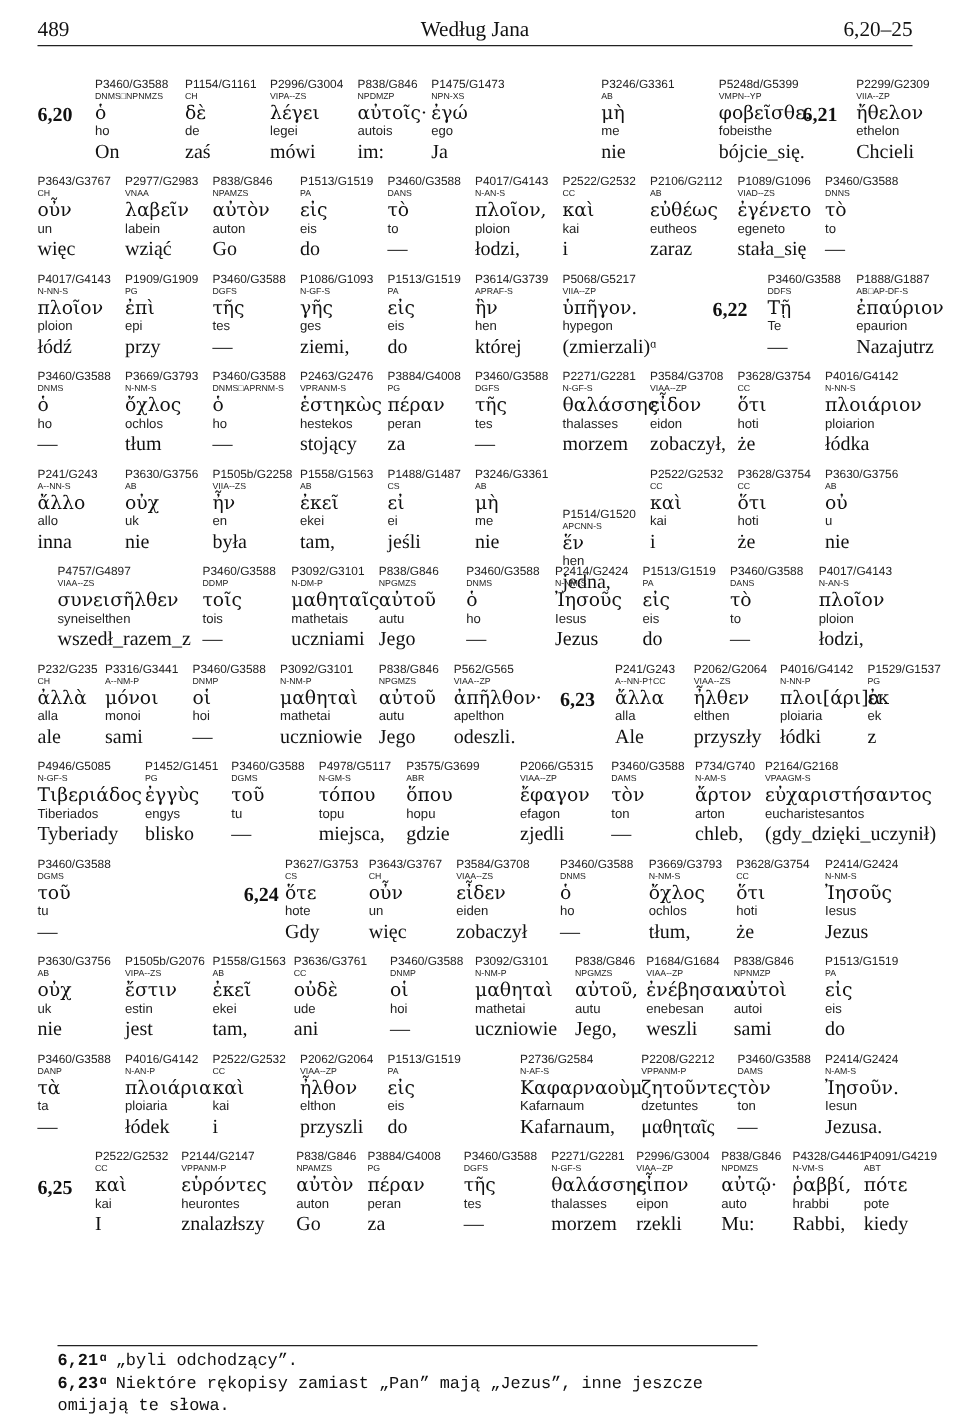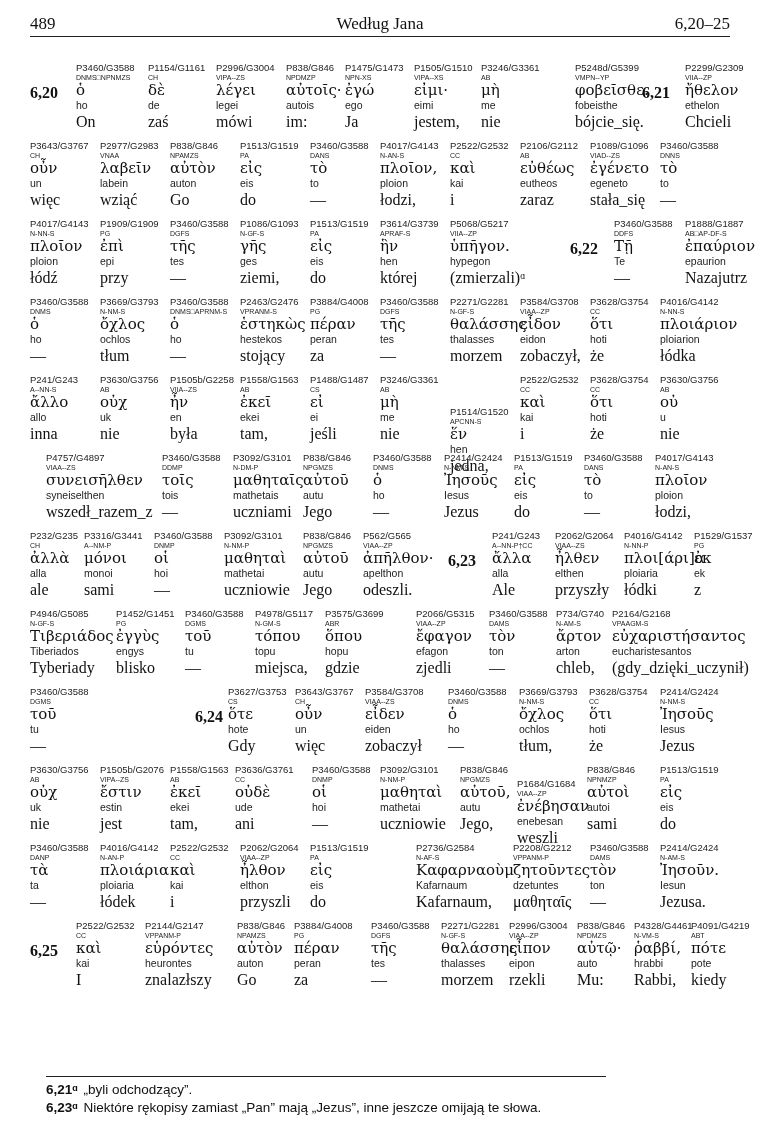--- a/index.html
+++ b/index.html
@@ -10,21 +10,21 @@
   .header .ref { position: absolute; right: 0; top: 2px; }
   .rows { position: absolute; left: 30px; top: 62px; width: 715px; }
   .row { position: relative; height: 78px; }
   .cell { position: absolute; top: 0; white-space: nowrap; }
   .code { font-family: "Liberation Sans", sans-serif; font-size: 9.5px; line-height: 11px; color: #222; }
   .morph { font-family: "Liberation Sans", sans-serif; font-size: 7px; line-height: 9px; color: #222; }
   .greek { font-family: "DejaVu Serif", serif; font-size: 15px; line-height: 17px; }
   .translit { font-family: "Liberation Sans", sans-serif; font-size: 10.5px; line-height: 13px; color: #222; }
   .polish { font-family: "Liberation Serif", serif; font-size: 16px; line-height: 19px; }
   .vnum { position: absolute; top: 22px; font-family: "Liberation Serif", serif; font-weight: bold; font-size: 16px; }
-  .footnotes { position: absolute; left: 46px; top: 1076px; width: 560px; border-top: 1px solid #222; padding-top: 4px; font-family: Liberation Sans, sans-serif; font-size: 13.5px; line-height: 18px; }
+  .footnotes { position: absolute; left: 46px; top: 1076px; width: 560px; border-top: 1px solid #222; padding-top: 4px; font-family: Liberation Mono, monospace; font-size: 13.5px; line-height: 18px; }
   .fn-ref { font-weight: bold; margin-right: 6px; }
 </style>
 </head>
 <body>
 
 <div class="header">
   <span class="pg">489</span>
   <span class="title">Według Jana</span>
   <span class="ref">6,20–25</span>
 </div>
@@ -61,27 +61,20 @@
         <div class="translit">autois</div>
         <div class="polish">im:</div>
       </div>
       <div class="cell" style="left: 315px;">
         <div class="code">P1475/G1473</div>
         <div class="morph">NPN-XS</div>
         <div class="greek">ἐγώ</div>
         <div class="translit">ego</div>
         <div class="polish">Ja</div>
       </div>
-      <div class="cell" style="left: 384px;">
-        <div class="code">P1505/G1510</div>
-        <div class="morph">VIPA--XS</div>
-        <div class="greek">εἰμι·</div>
-        <div class="translit">eimi</div>
-        <div class="polish">jestem,</div>
-      </div>
       <div class="cell" style="left: 451px;">
         <div class="code">P3246/G3361</div>
         <div class="morph">AB</div>
         <div class="greek">μὴ</div>
         <div class="translit">me</div>
         <div class="polish">nie</div>
       </div>
       <div class="cell" style="left: 545px;">
         <div class="code">P5248d/G5399</div>
         <div class="morph">VMPN--YP</div>
@@ -684,21 +677,21 @@
         <div class="translit">mathetai</div>
         <div class="polish">uczniowie</div>
       </div>
       <div class="cell" style="left: 430px;">
         <div class="code">P838/G846</div>
         <div class="morph">NPGMZS</div>
         <div class="greek">αὐτοῦ,</div>
         <div class="translit">autu</div>
         <div class="polish">Jego,</div>
       </div>
-      <div class="cell" style="left: 487px; margin-top: 14px;">
+      <div class="cell" style="left: 487px;">
         <div class="code">P1684/G1684</div>
         <div class="morph">VIAA--ZP</div>
         <div class="greek">ἐνέβησαν</div>
         <div class="translit">enebesan</div>
         <div class="polish">weszli</div>
       </div>
       <div class="cell" style="left: 557px;">
         <div class="code">P838/G846</div>
         <div class="morph">NPNMZP</div>
         <div class="greek">αὐτοὶ</div>

